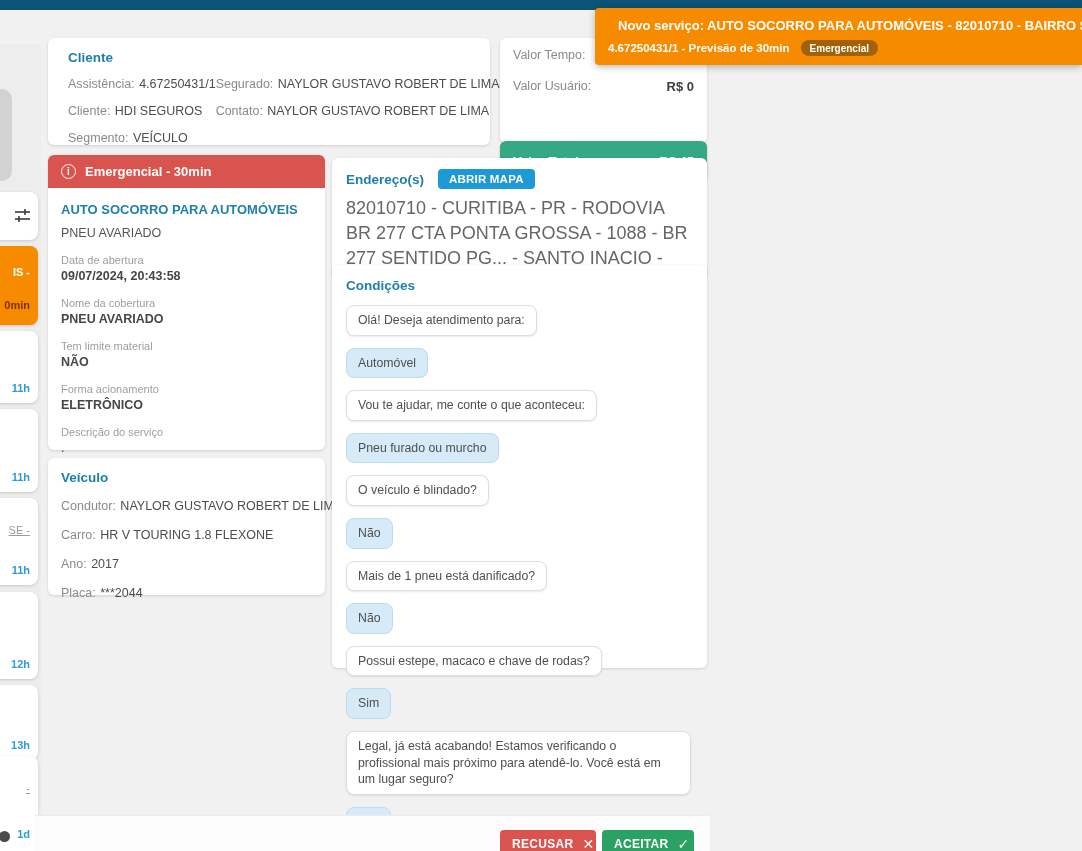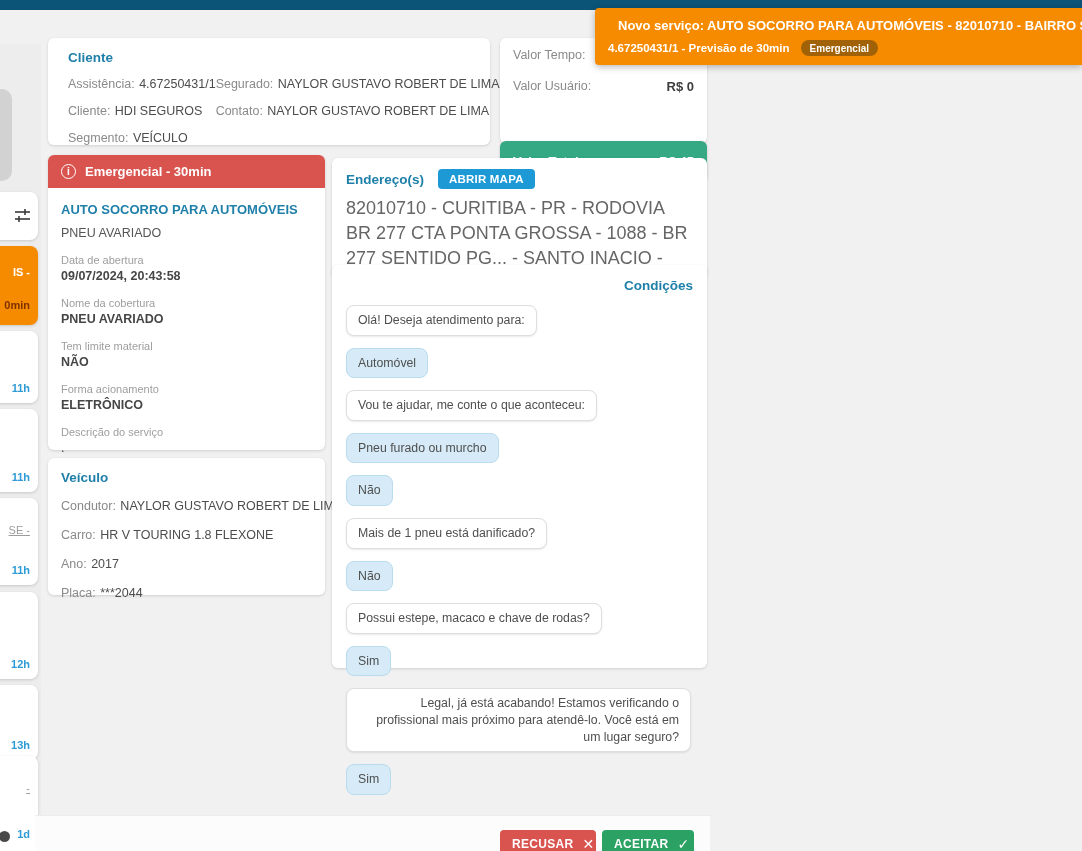--- a/index.html
+++ b/index.html
@@ -77,21 +77,21 @@
   .vehicle .row { margin-top:11px; white-space:nowrap; }
 
   
   .address { left:332px; top:158px; width:375px; height:120px; padding:11px 14px; }
   .addr-head { display:flex; align-items:center; gap:14px; }
   .map-btn { background:#1D9AD6; color:#fff; font-weight:bold; font-size:11.5px; border:none; border-radius:4px;
              padding:4px 11px; cursor:pointer; letter-spacing:.2px; }
   .addr-text { margin-top:7px; font-size:18px; color:#666; line-height:1.38; }
 
   
-  .conditions { left:332px; top:265px; width:375px; height:403px; padding:13px 14px;text-align:right; }
+  .conditions { left:332px; top:265px; width:375px; height:403px; padding:13px 14px; }
   .bubble { display:table; margin-top:12px; padding:6px 11px; border-radius:8px; font-size:12.3px; color:#4f4f4f;
             max-width:345px; line-height:1.35; }
   .bubble.q { background:#fff; border:1px solid #dedede; box-shadow:0 1px 2px rgba(0,0,0,.09); }
   .bubble.a { background:#D6EBF7; border:1px solid #B9DCEF; }
 
   
   .footer { position:absolute; left:35px; top:815px; width:675px; height:40px; background:#fcfcfc;
             border-top:1px solid #ececec; }
   .btn { position:absolute; top:14px; height:27px; border:none; border-radius:4px; color:#fff; font-weight:bold;
          font-size:12px; display:flex; align-items:center; gap:9px; padding:0 12px; cursor:pointer;
@@ -232,20 +232,21 @@
   </div>
   <div class="addr-text">82010710 - CURITIBA - PR - RODOVIA BR 277 CTA PONTA GROSSA - 1088 - BR 277 SENTIDO PG... - SANTO INACIO - SANTO ANJO DA BR 277</div>
 </div>
 
 <div class="card conditions">
   <div class="card-title">Condições</div>
   <div class="bubble q">Olá! Deseja atendimento para:</div>
   <div class="bubble a">Automóvel</div>
   <div class="bubble q">Vou te ajudar, me conte o que aconteceu:</div>
   <div class="bubble a">Pneu furado ou murcho</div>
+  <div class="bubble q">O veículo é blindado?</div>
   <div class="bubble a">Não</div>
   <div class="bubble q">Mais de 1 pneu está danificado?</div>
   <div class="bubble a">Não</div>
   <div class="bubble q">Possui estepe, macaco e chave de rodas?</div>
   <div class="bubble a">Sim</div>
   <div class="bubble q">Legal, já está acabando! Estamos verificando o profissional mais próximo para atendê-lo. Você está em um lugar seguro?</div>
   <div class="bubble a">Sim</div>
 </div>
 
 <div class="footer">

